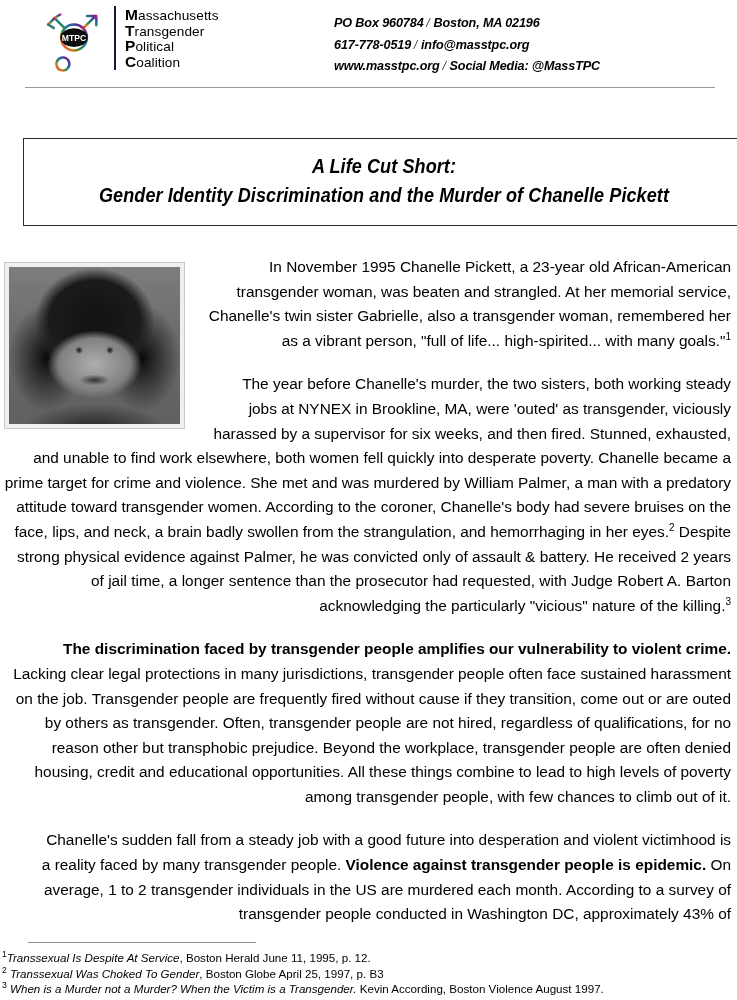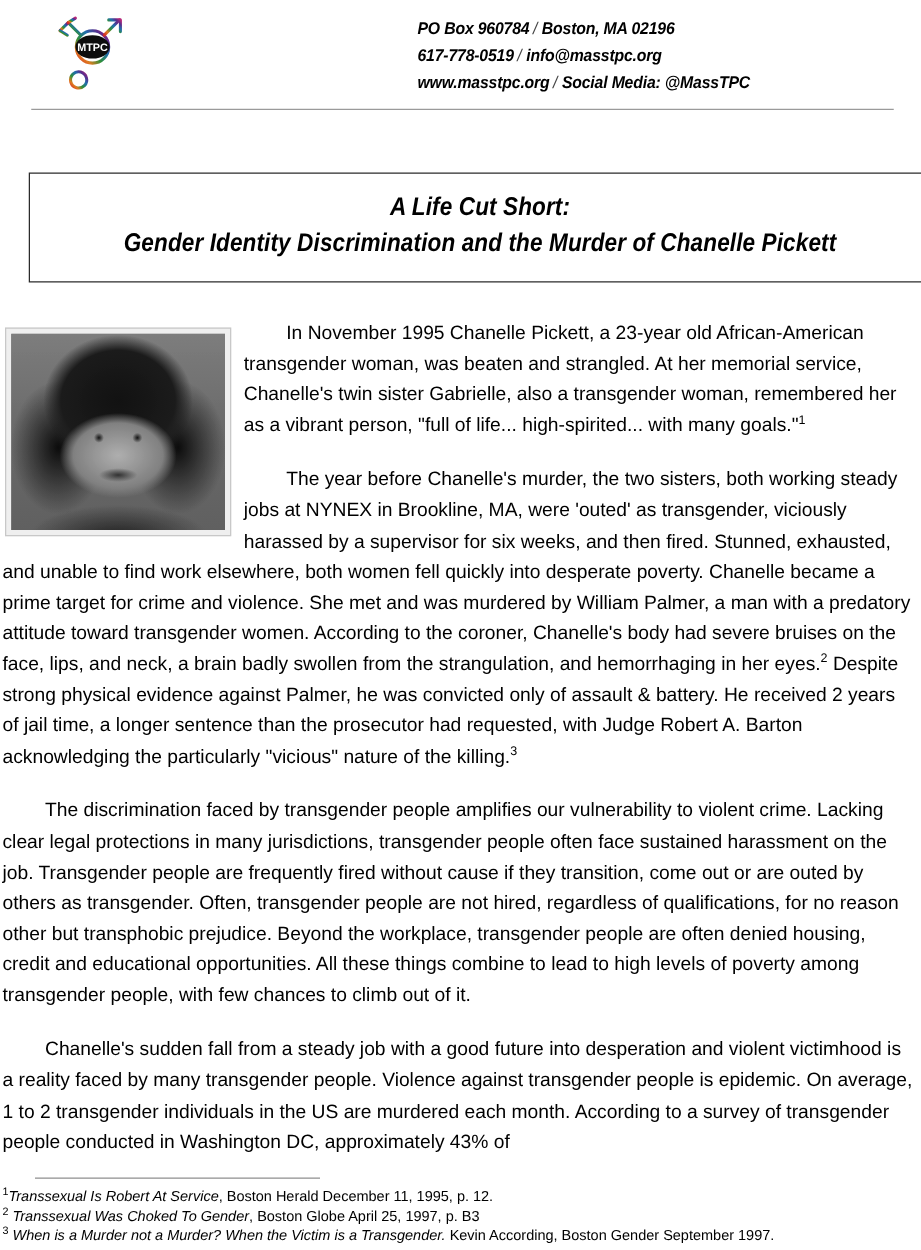--- a/index.html
+++ b/index.html
@@ -171,26 +171,26 @@
       radial-gradient(circle 4px at 41% 53%, #17110f 0%, rgba(23,17,15,0) 100%),
       radial-gradient(circle 4px at 59% 53%, #17110f 0%, rgba(23,17,15,0) 100%),
       radial-gradient(ellipse 9% 3.5% at 50% 72%, #4a2b28 0%, rgba(74,43,40,0) 100%);
     filter: grayscale(1);
   }
 
   p.body {
     margin: 0 0 0 0;
     font-size: 15.4px;
     line-height: 24.6px;
-    text-align: left;
+    text-align: right;
     color: #000;
   }
   p.body.indent { text-indent: 34px; }
   p.body.gap { margin-top: 19px; }
-  p.body b { font-weight: normal; margin-top: 44px; }
+  p.body b { font-weight: bold; margin-top: 44px; }
   sup {
     font-size: 10px;
     line-height: 0;
     vertical-align: super;
   }
 
   
   .footnotes {
     position: absolute;
     left: 2px;
@@ -249,20 +249,34 @@
             <path d="M37 28 L23 14"></path>
             <path d="M23 14 L14 23"></path>
             <path d="M23 14 L31 9"></path>
             <path d="M14 23 L22 28"></path>
           </g>
           <ellipse cx="50" cy="41" rx="19" ry="13" fill="#0d0d0d"></ellipse>
           <text x="50" y="45.5" text-anchor="middle" font-family="Liberation Sans, sans-serif" font-size="12" font-weight="bold" fill="#ffffff">MTPC</text>
         </svg>
       </div>
 
+      <div class="org-name">
+        <div class="org-line">
+          <span class="cap">M</span><span class="rest">assachusetts</span>
+        </div>
+        <div class="org-line">
+          <span class="cap">T</span><span class="rest">ransgender</span>
+        </div>
+        <div class="org-line">
+          <span class="cap">P</span><span class="rest">olitical</span>
+        </div>
+        <div class="org-line">
+          <span class="cap">C</span><span class="rest">oalition</span>
+        </div>
+      </div>
     </div>
 
     <div class="contact-block">
       <div class="contact-line">
         <span>PO Box 960784</span><span class="sep">/</span><span>Boston, MA 02196</span>
       </div>
       <div class="contact-line">
         <span>617-778-0519</span><span class="sep">/</span><span>info@masstpc.org</span>
       </div>
       <div class="contact-line">
@@ -290,25 +304,25 @@
 
     <p class="body indent gap"><b>The discrimination faced by transgender people amplifies our vulnerability to violent crime.</b><span> Lacking clear legal protections in many jurisdictions, transgender people often face sustained harassment on the job. Transgender people are frequently fired without cause if they transition, come out or are outed by others as transgender. Often, transgender people are not hired, regardless of qualifications, for no reason other but transphobic prejudice. Beyond the workplace, transgender people are often denied housing, credit and educational opportunities. All these things combine to lead to high levels of poverty among transgender people, with few chances to climb out of it.</span></p>
 
     <p class="body indent gap"><span>Chanelle's sudden fall from a steady job with a good future into desperation and violent victimhood is a reality faced by many transgender people. </span><b>Violence against transgender people is epidemic.</b><span> On average, 1 to 2 transgender individuals in the US are murdered each month. According to a survey of transgender people conducted in Washington DC, approximately 43% of</span></p>
   </div>
 
   <div class="footnotes">
     <div class="footnote-rule"></div>
 
     <div class="footnote">
-      <span class="fn-num">1</span><span class="fn-title">Transsexual Is Robert At Service</span><span>, </span><span class="fn-pub">Boston Herald</span><span> December 11, 1995, p. 12.</span>
+      <span class="fn-num">1</span><span class="fn-title">Transsexual Is Despite At Service</span><span>, </span><span class="fn-pub">Boston Herald</span><span> June 11, 1995, p. 12.</span>
     </div>
 
     <div class="footnote">
       <span class="fn-num">2</span><span class="fn-title"> Transsexual Was Choked To Gender</span><span>, </span><span class="fn-pub">Boston Globe</span><span> April 25, 1997, p. B3</span>
     </div>
 
     <div class="footnote">
-      <span class="fn-num">3</span><span class="fn-title"> When is a Murder not a Murder? When the Victim is a Transgender.</span><span> </span><span>Kevin According, </span><span class="fn-pub">Boston Gender</span><span> September 1997.</span>
+      <span class="fn-num">3</span><span class="fn-title"> When is a Murder not a Murder? When the Victim is a Transgender.</span><span> </span><span>Kevin According, </span><span class="fn-pub">Boston Violence</span><span> August 1997.</span>
     </div>
   </div>
 
 </div>
 
 </body></html>

